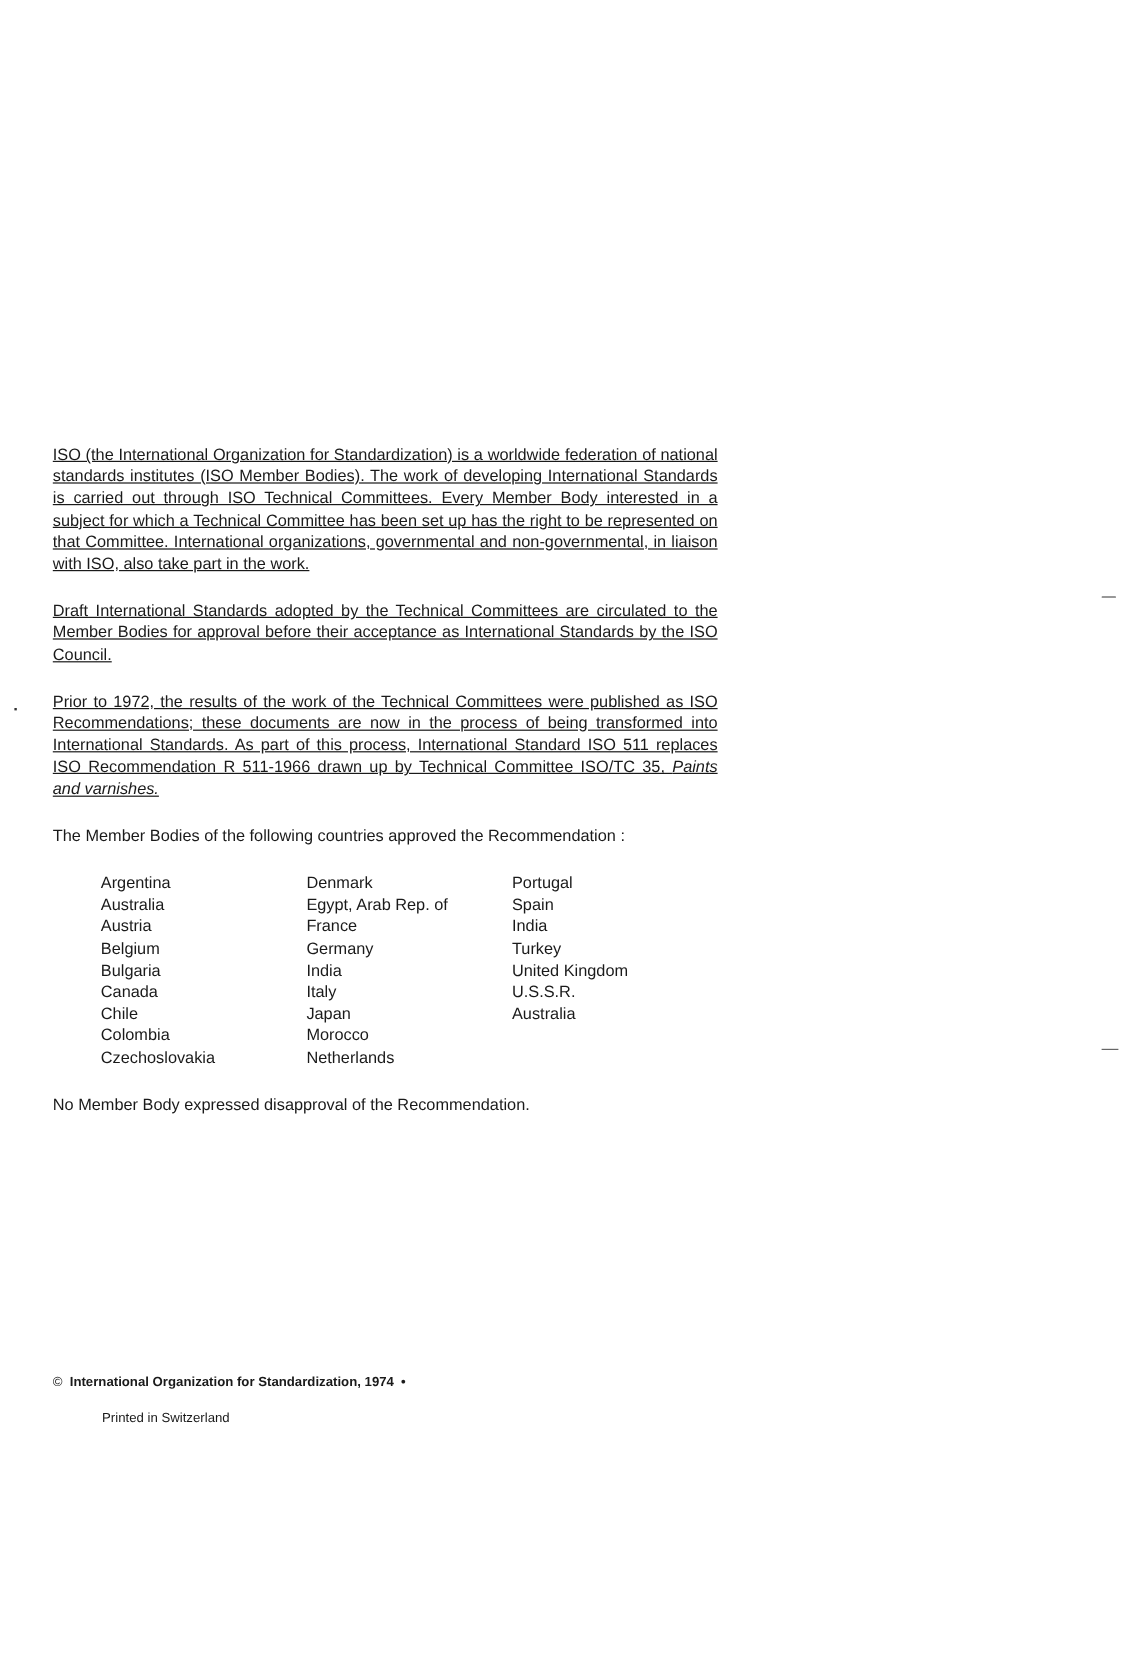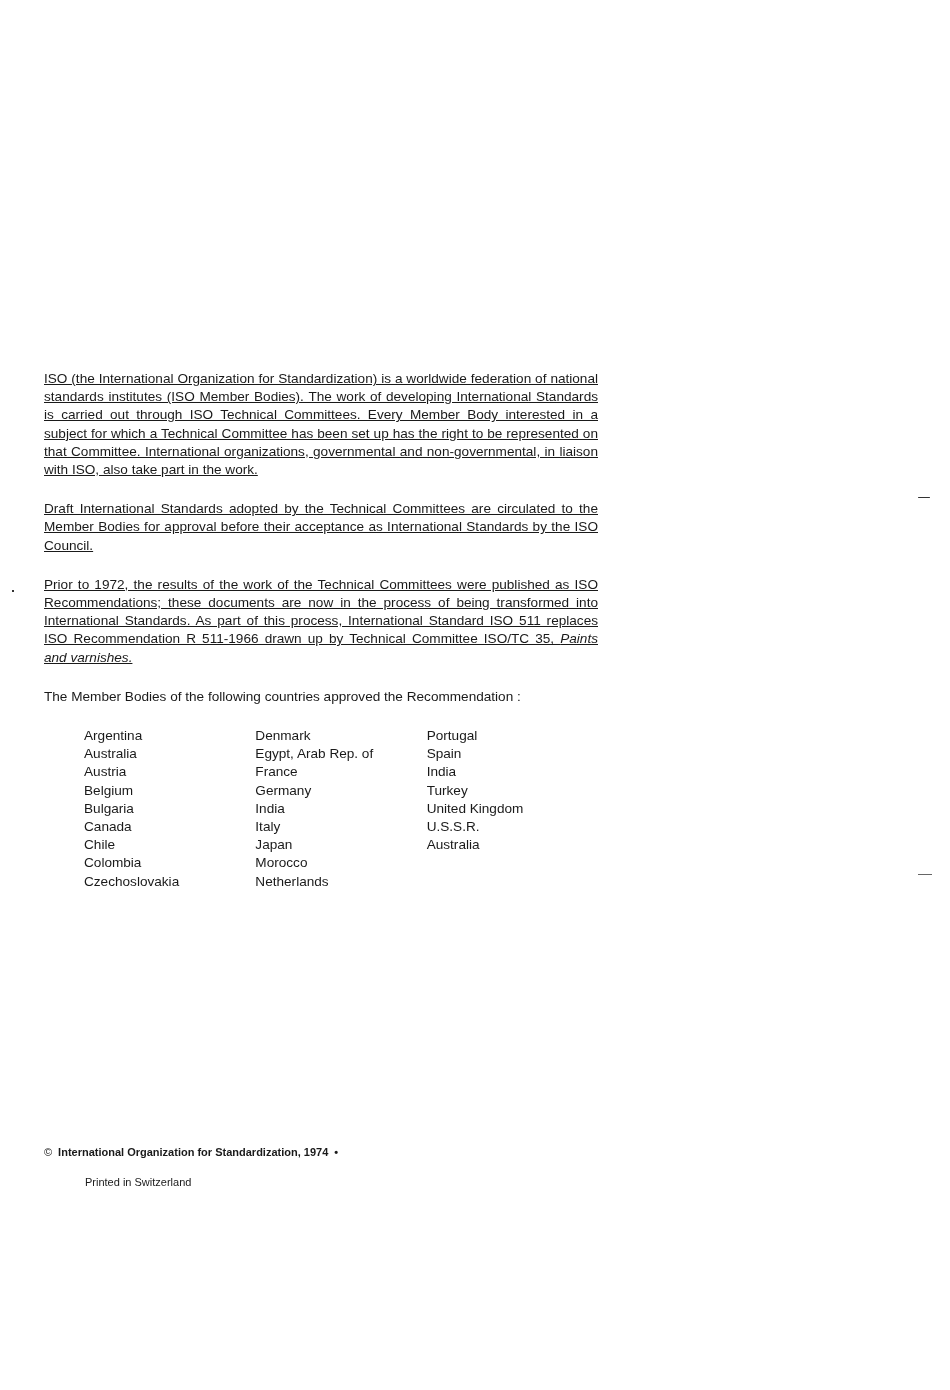--- a/index.html
+++ b/index.html
@@ -122,20 +122,21 @@
       <div class="item">Portugal</div>
       <div class="item">Spain</div>
       <div class="item">India</div>
       <div class="item">Turkey</div>
       <div class="item">United Kingdom</div>
       <div class="item">U.S.S.R.</div>
       <div class="item">Australia</div>
     </div>
   </div>
 
+  <p class="closing">No Member Body expressed disapproval of the Recommendation.</p>
 </div>
 
 <div class="copyright">
   <span class="sym">©</span><span>International Organization for Standardization, 1974</span><span class="bullet">•</span>
 </div>
 <div class="printed">Printed in Switzerland</div>
 
 <div class="mark mark-dot"></div>
 <div class="mark mark-right-1"></div>
 <div class="mark mark-right-2"></div>

